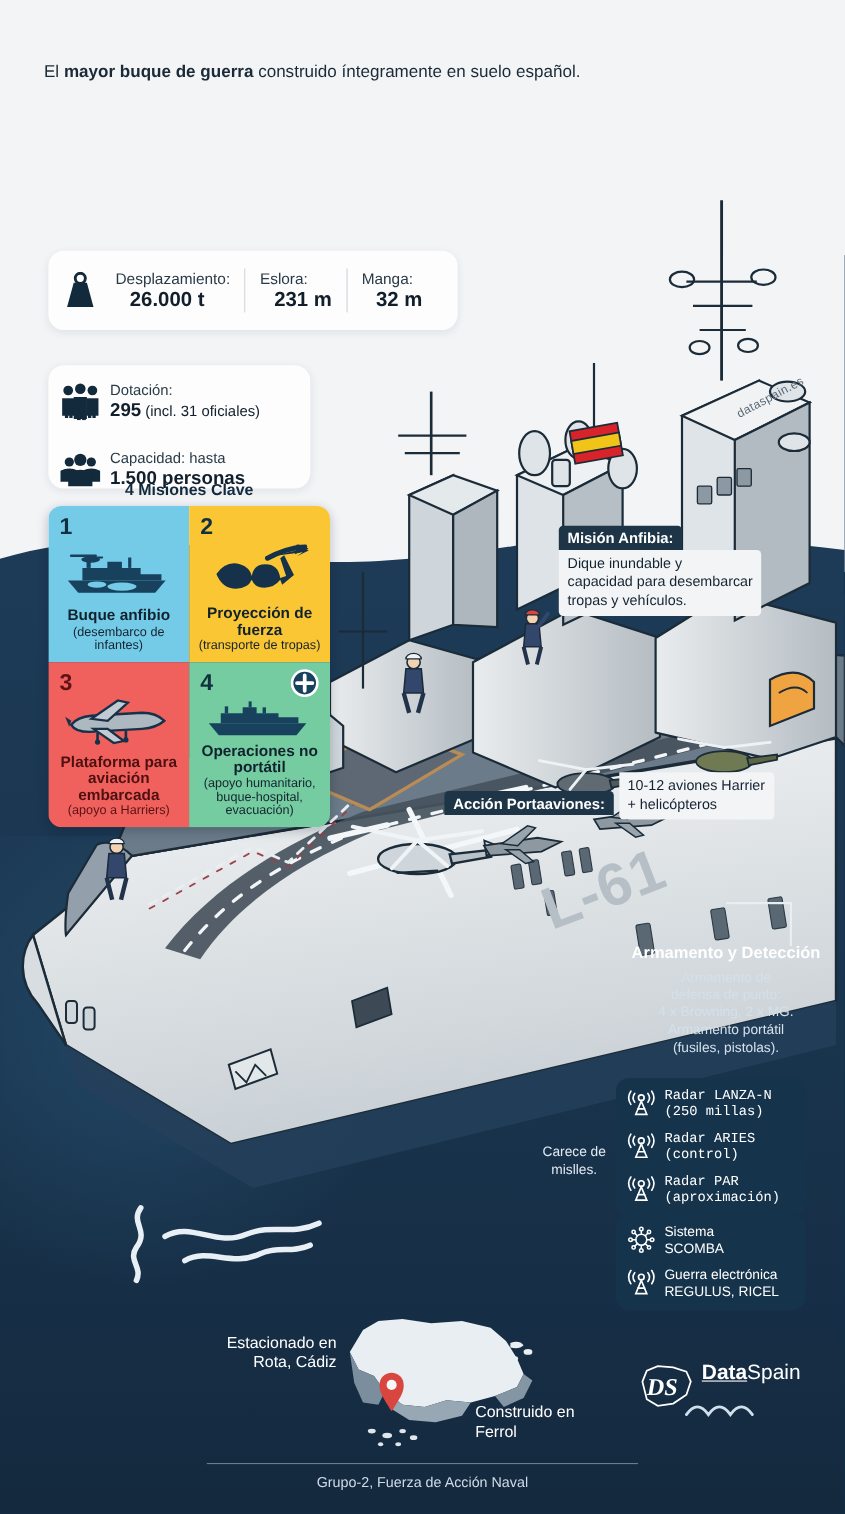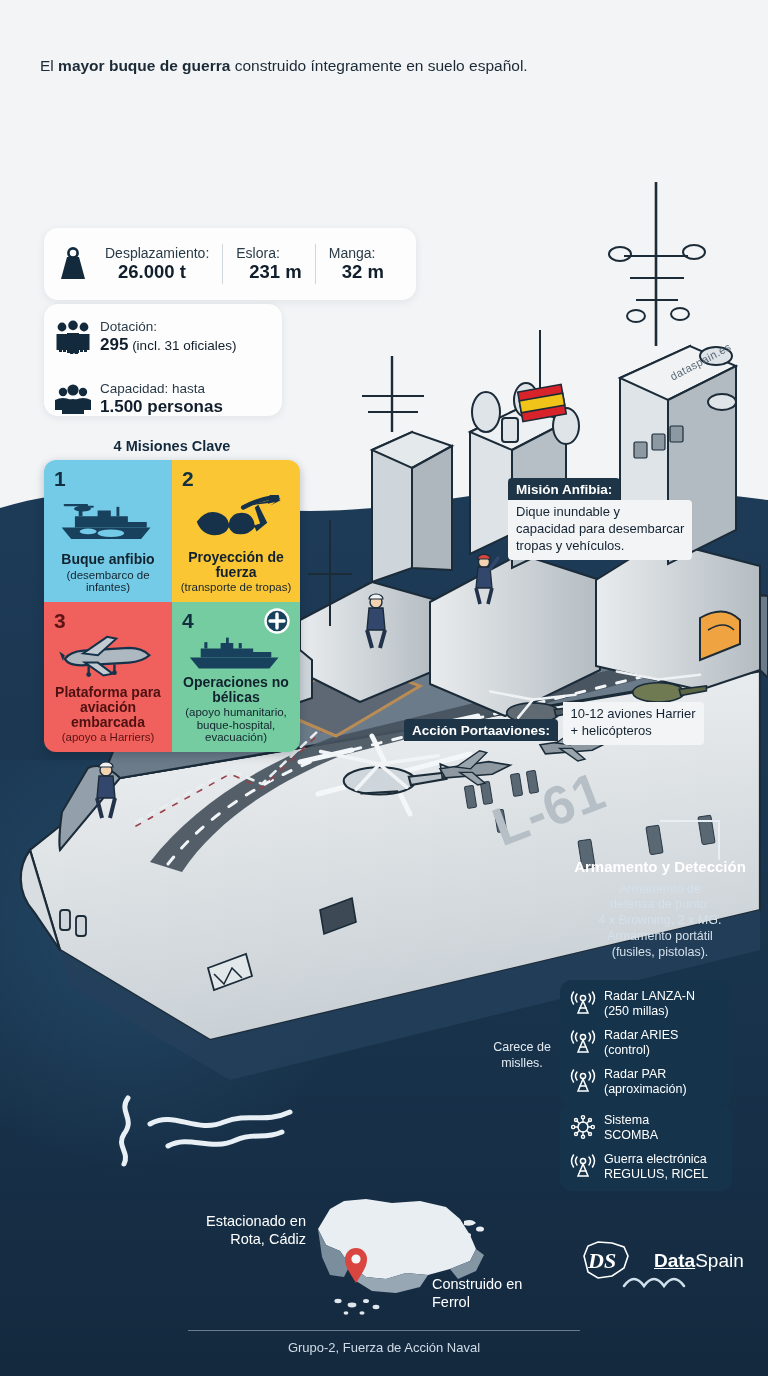--- a/index.html
+++ b/index.html
@@ -52,21 +52,21 @@
     display: flex; align-items: center; padding: 0 14px;
     box-shadow: 0 2px 8px rgba(20,40,60,.08);
   }
   .spec { display: flex; flex-direction: column; justify-content: center; padding: 0 13px; }
   .spec-div { width: 1px; height: 40px; background: #cfd6dc; }
   .spec-lab { font-size: 14px; color: #2a3b48; line-height: 1.15; white-space: nowrap; }
   .spec-val { font-size: 18.5px; font-weight: bold; color: #111e2b; line-height: 1.2; white-space: nowrap; margin-left: 13px; }
   .ico-weight { width: 30px; height: 34px; flex: 0 0 30px; margin-right: 4px; }
 
   .card-crew {
-    position: absolute; left: 44px; top: 304px; width: 238px; height: 112px;
+    position: absolute; left: 44px; top: 332px; width: 238px; height: 112px;
     background: #fdfdfd; border-radius: 14px;
     padding: 10px 12px 10px 10px;
     box-shadow: 0 2px 8px rgba(20,40,60,.08);
   }
   .crew-row { display: flex; align-items: center; gap: 8px; height: 46px; }
   .crew-row + .crew-row { margin-top: 16px; }
   .crew-ico { width: 38px; height: 34px; flex: 0 0 38px; }
   .crew-lab { font-size: 13.5px; color: #2a3b48; line-height: 1.15; }
   .crew-val { font-size: 17px; font-weight: bold; color: #111e2b; line-height: 1.2; white-space: nowrap; }
   .crew-val span.thin { font-weight: normal; font-size: 13.5px; }
@@ -117,21 +117,21 @@
 
   
   .arm-block { position: absolute; left: 560px; top: 858px; width: 200px; text-align: center; }
   .arm-title { font-size: 15px; font-weight: bold; color: #ffffff; line-height: 1.18; }
   .arm-text { margin-top: 6px; font-size: 12.5px; color: #d4e0ea; line-height: 1.26; white-space: pre-line; }
   .arm-leader { position: absolute; left: 718px; top: 820px; width: 2px; height: 40px; background: #e8eef3; }
   .arm-leader-h { position: absolute; left: 660px; top: 820px; width: 60px; height: 2px; background: #e8eef3; }
 
   .sensors {
     position: absolute; left: 560px; top: 980px; width: 172px;
-    background: #15334b; border-radius: 12px; padding: 9px 10px;
+    background: #15334b; border-radius: 12px; padding: 9px 10px; font-family: Liberation Mono, monospace;
   }
   .sensors2 {
     position: absolute; left: 560px; top: 1104px; width: 172px;
     background: #15334b; border-radius: 12px; padding: 9px 10px;
   }
   .sensor-row { display: flex; align-items: flex-start; gap: 8px; }
   .sensor-row + .sensor-row { margin-top: 9px; }
   .sensor-ico { width: 26px; height: 26px; flex: 0 0 26px; margin-top: 1px; }
   .sensor-txt { font-size: 12.5px; color: #ffffff; line-height: 1.2; white-space: pre-line; }
 
@@ -143,21 +143,21 @@
   
   .map-wrap { position: absolute; left: 300px; top: 1195px; width: 190px; height: 135px; }
   .label-rota {
     position: absolute; left: 160px; top: 1212px; width: 146px;
     text-align: right; font-size: 14.5px; color: #ffffff; line-height: 1.25; white-space: pre-line;
   }
   .label-ferrol {
     position: absolute; left: 432px; top: 1275px; width: 150px;
     text-align: left; font-size: 14.5px; color: #ffffff; line-height: 1.25; white-space: pre-line;
   }
-  .brand { position: absolute; left: 578px; top: 1238px; display: flex; align-items: center; gap: 24px; }
+  .brand { position: absolute; left: 578px; top: 1238px; display: flex; gap: 8px; }
   .brand-name { font-size: 19px; color: #ffffff; }
   .brand-name b { font-weight: bold; text-decoration: underline; }
   .brand-waves { position: absolute; left: 620px; top: 1272px; width: 90px; height: 20px; }
 
   .footer-rule { position: absolute; left: 188px; top: 1330px; width: 392px; height: 1px; background: rgba(210,226,238,.45); }
   .footer-note {
     position: absolute; left: 188px; top: 1340px; width: 392px;
     text-align: center; font-size: 13px; color: #cfdcE8;
   }
 
@@ -545,21 +545,21 @@
           <g fill="#17415c">
             <path d="M4,26 L102,26 L92,38 L14,38 Z"></path>
             <path d="M16,26 L16,16 L38,16 L38,10 L52,10 L52,16 L74,16 L74,20 L94,20 L94,26 Z"></path>
             <rect x="20" y="9" width="3.4" height="7"></rect>
             <rect x="44" y="4" width="3" height="6"></rect>
             <rect x="58" y="10" width="3.4" height="6"></rect>
           </g>
         </svg>
       </div>
       <div class="m-name">Operaciones
-no bélicas</div>
+no portátil</div>
       <div class="m-sub">(apoyo humanitario,
 buque-hospital,
 evacuación)</div>
     </div>
   </div>
 
   <div class="callout" id="callout-anfibia">
     <div class="co-head">Misión Anfibia:</div>
     <div class="co-body">Dique inundable y
 capacidad para desembarcar

